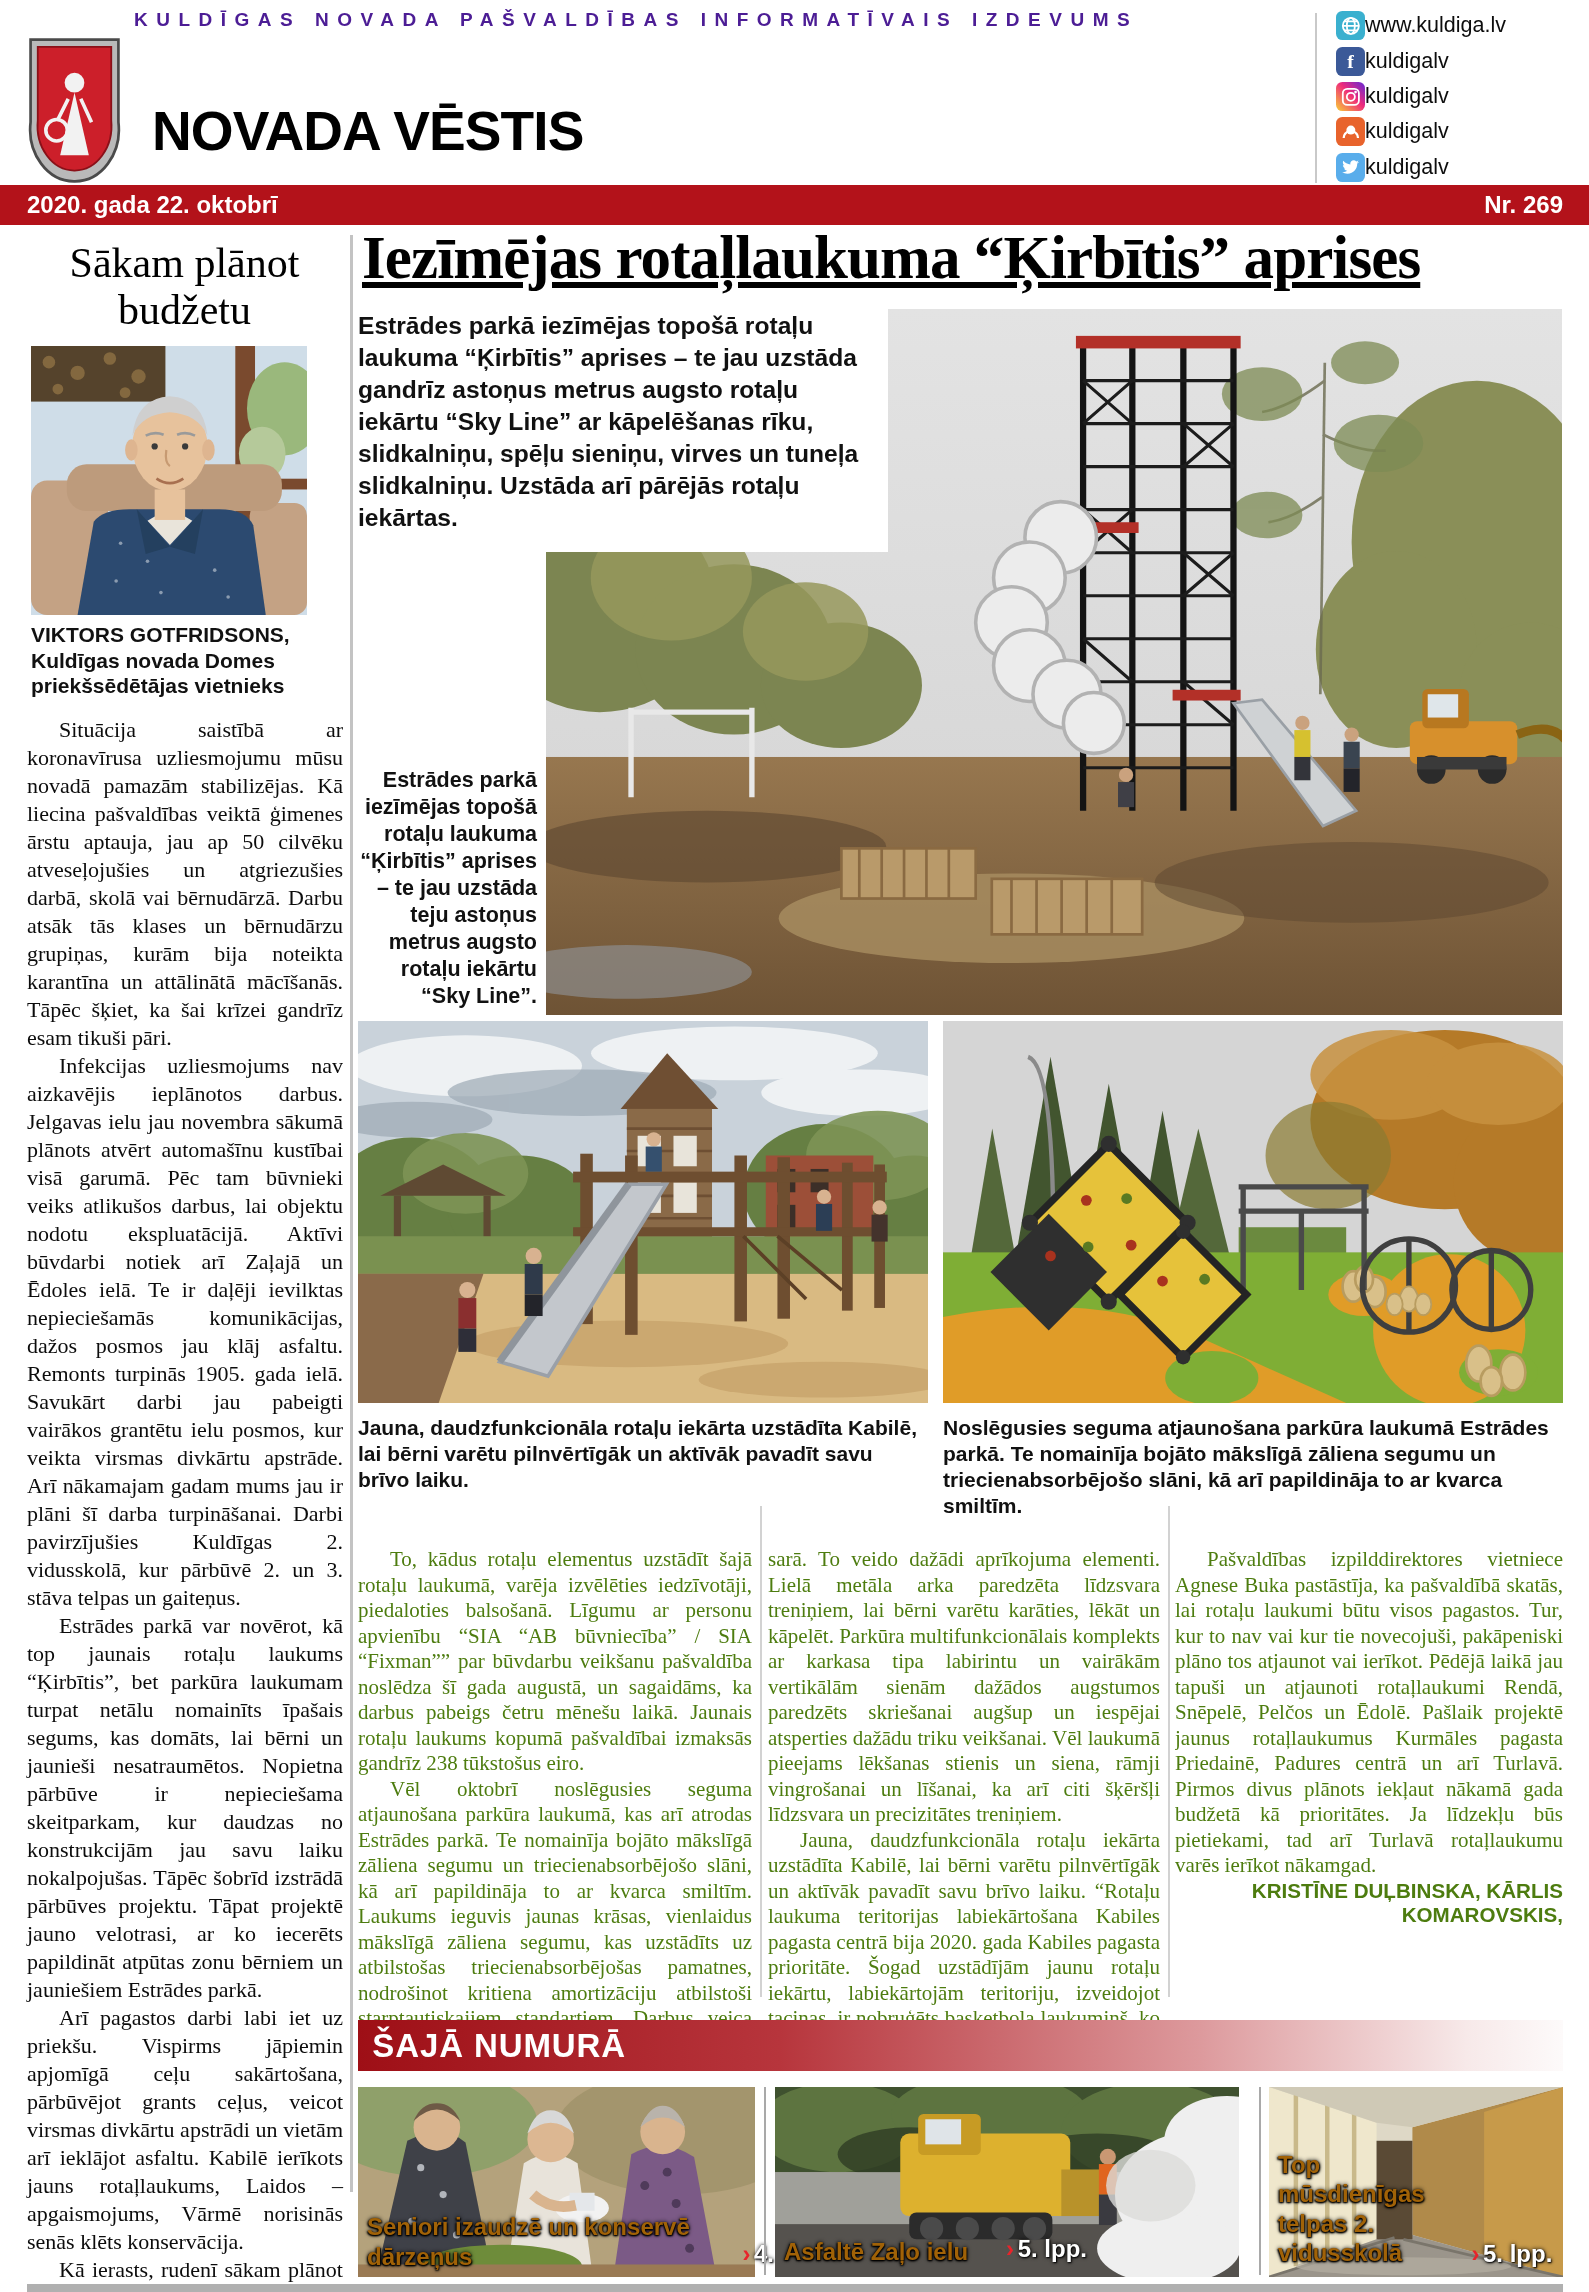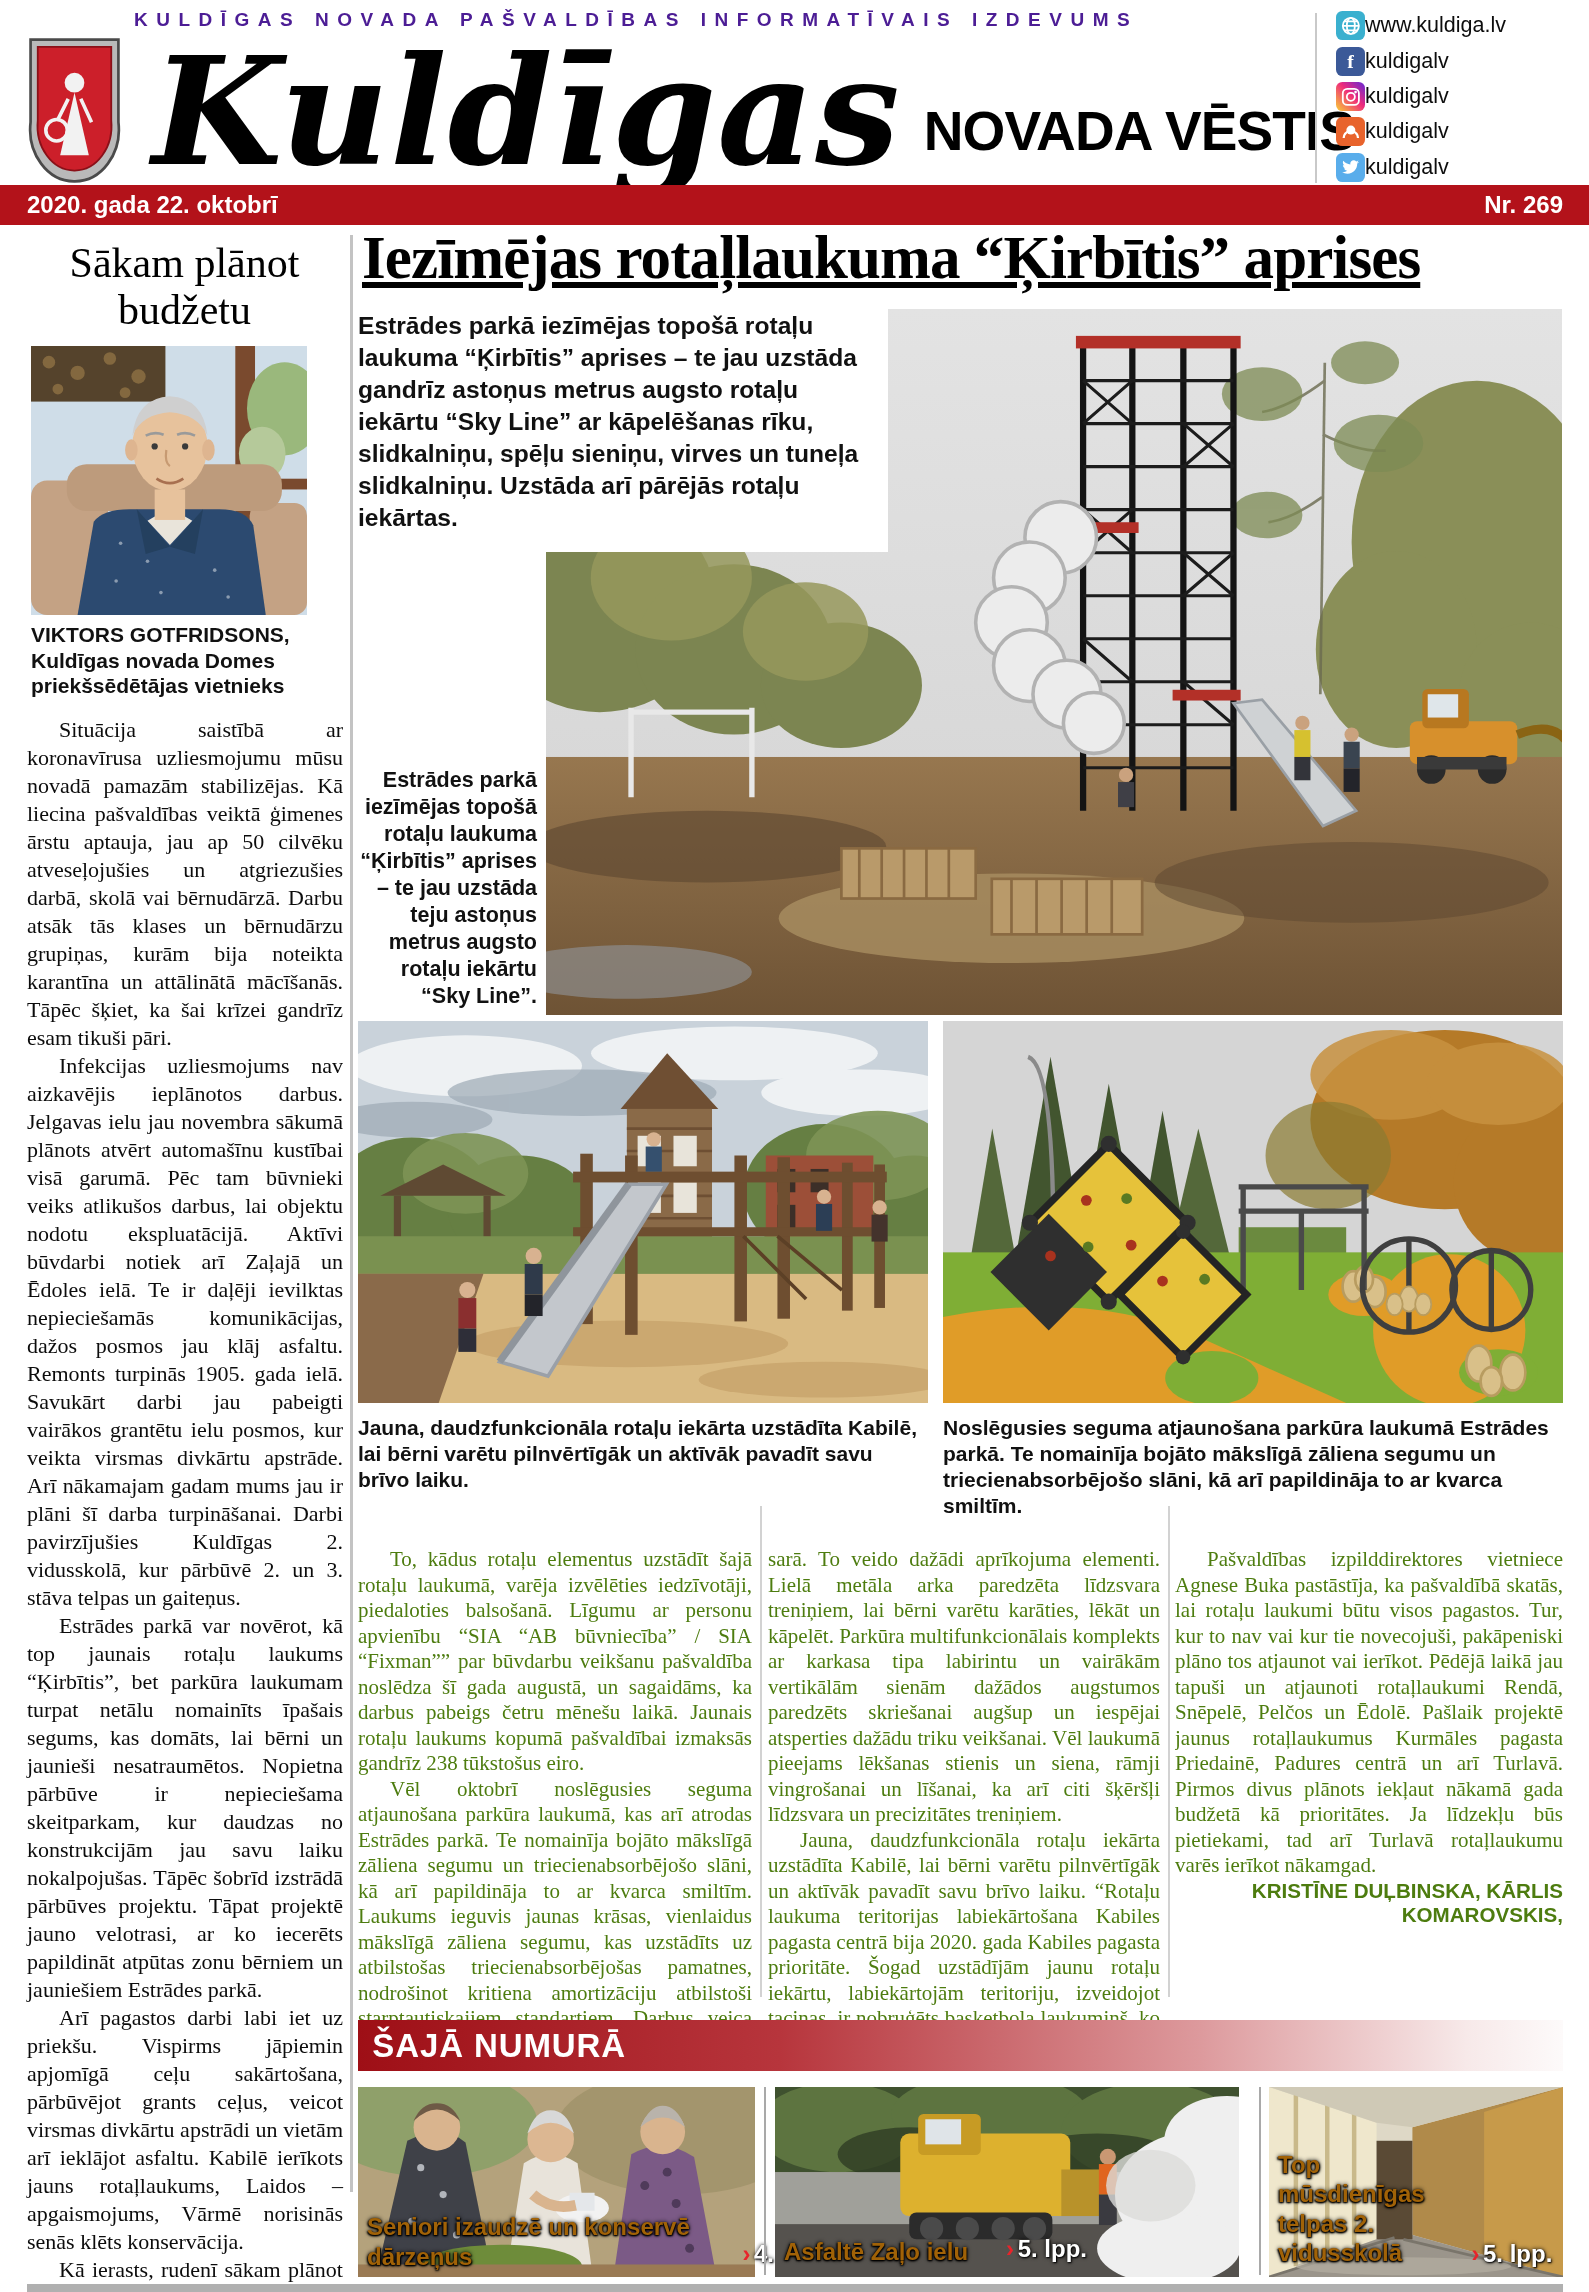--- a/index.html
+++ b/index.html
@@ -81,21 +81,20 @@
   <svg class="coat" viewBox="0 0 106 166">
     <path d="M4,4 h98 v92 a49,58 0 0 1 -49,66 a49,58 0 0 1 -49,-66 z" fill="#b9b9b9" stroke="#4a4a4a" stroke-width="3"></path>
     <path d="M12,12 h82 v82 a41,50 0 0 1 -41,56 a41,50 0 0 1 -41,-56 z" fill="#cc1f2a" stroke="#8a1018" stroke-width="2"></path>
     <circle cx="53" cy="52" r="11" fill="#f2f2f2"></circle>
     <path d="M53,63 l-16,70 h32 z" fill="#f2f2f2"></path>
     <circle cx="33" cy="105" r="12" fill="none" stroke="#f2f2f2" stroke-width="4"></circle>
     <path d="M46,70 l-12,24 M60,70 l12,26" stroke="#f2f2f2" stroke-width="4"></path>
   </svg>
 
   <div class="masthead">
-    <span class="mast-script">Kuldīgas</span>
     <span class="mast-caps">NOVADA VĒSTIS</span>
   </div>
 
   <div class="soc-rule"></div>
   <div class="social">
     <div class="soc-item">
       <span class="soc-badge" style="background:#3ab0cf">
         <svg width="19.7" height="19.7" viewBox="0 0 22 22">
             <circle cx="11" cy="11" r="9" fill="none" stroke="#fff" stroke-width="2"></circle>
             <ellipse cx="11" cy="11" rx="4.5" ry="9" fill="none" stroke="#fff" stroke-width="2"></ellipse>

